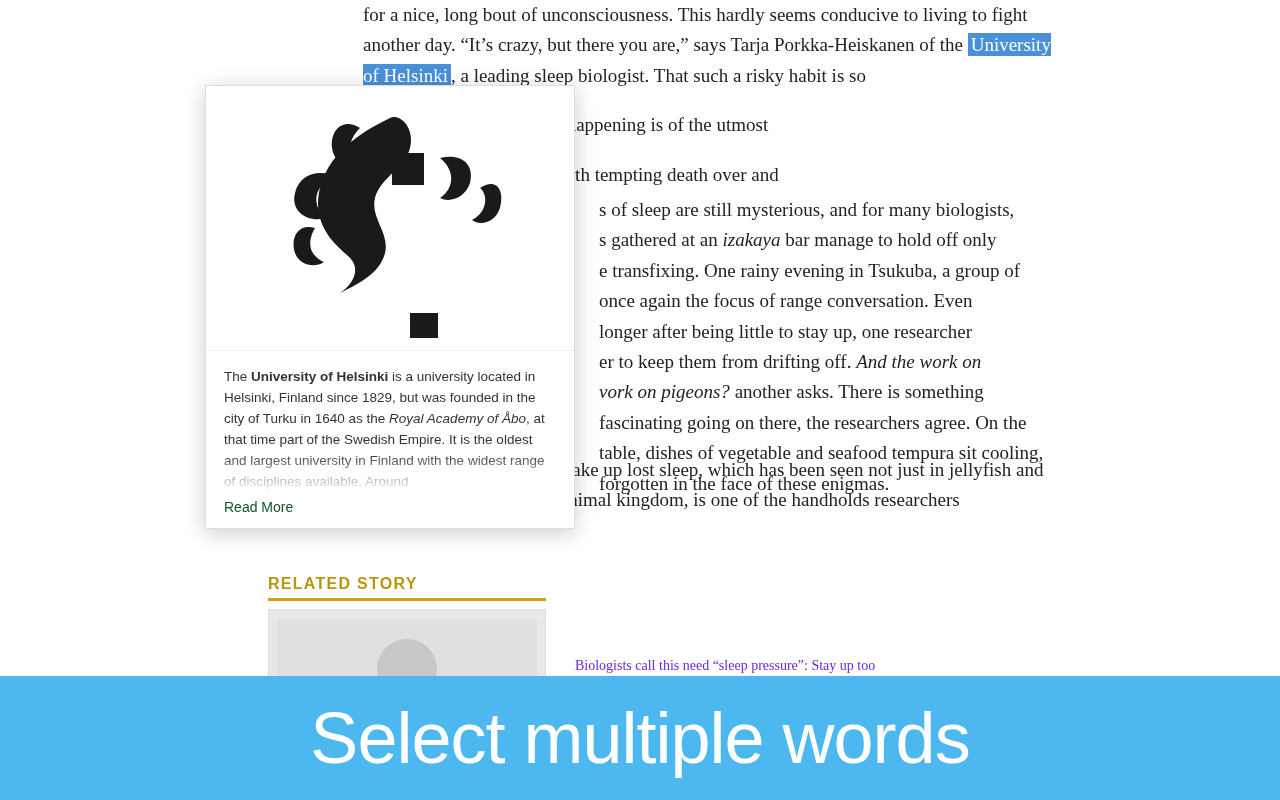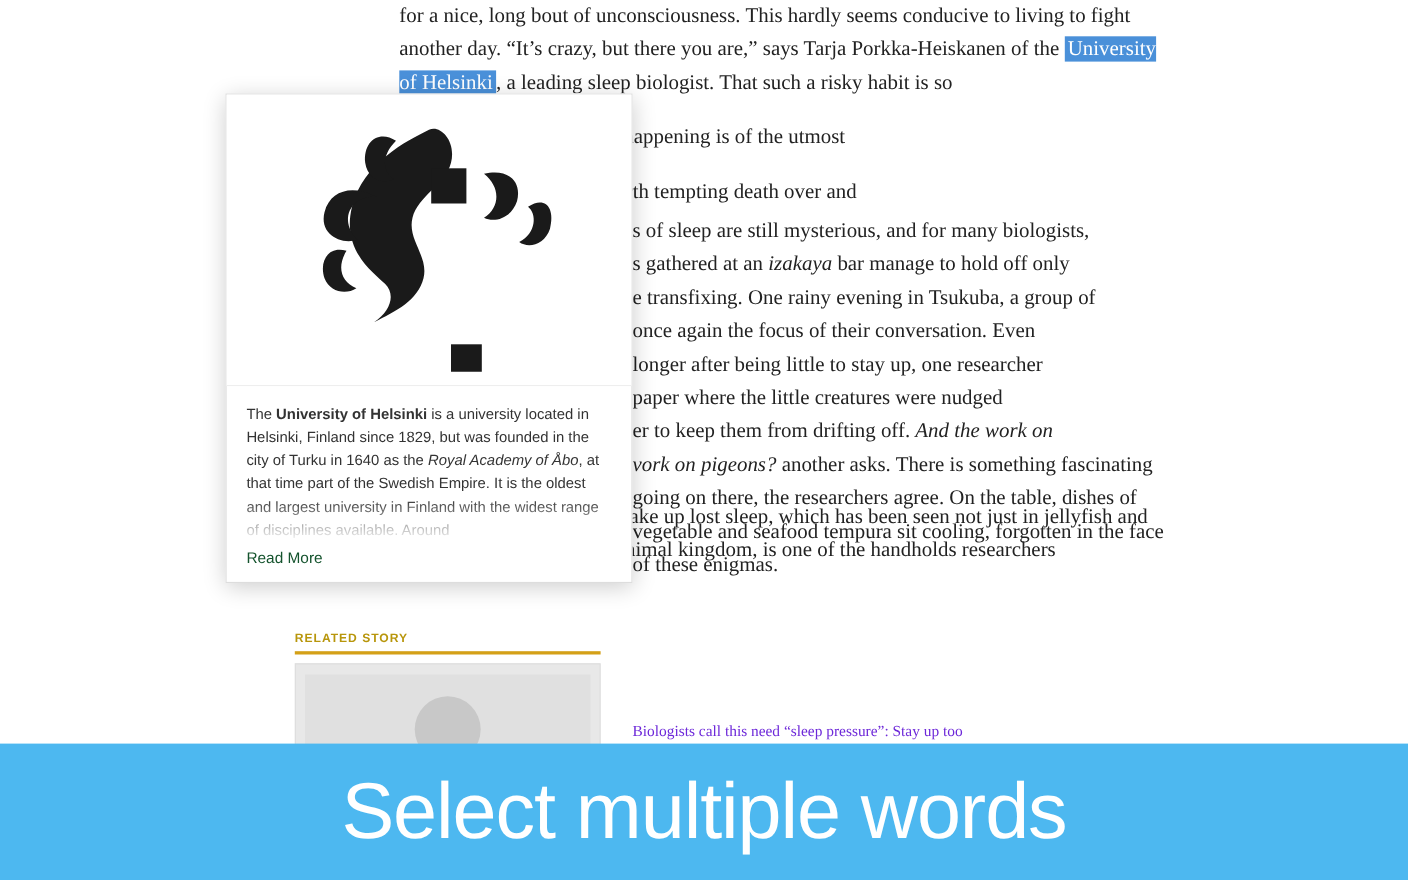--- a/index.html
+++ b/index.html
@@ -119,21 +119,21 @@
 
     
     .related-story {
       position: absolute;
       top: 575px;
       left: 268px;
       width: 278px;
     }
 
     .related-story-label {
-      font-size: 11px;
+      font-size: 16px;
       font-family: Arial, sans-serif;
       font-weight: bold;
       color: #b8960c;
       letter-spacing: 0.08em;
       text-transform: uppercase;
       margin-bottom: 5px;
     }
 
     .related-story-line {
       width: 100%;
@@ -186,40 +186,37 @@
       <span class="highlight">University of Helsinki</span><span>, a leading sleep biologist. That such a risky habit is so</span>
     </p>
     <p>
       <span>, suggests that whatever is happening is of the utmost</span>
     </p>
     <p>
       <span>p gives to the sleeper is worth tempting death over and</span>
     </p>
   </div>
 
-  <div style="position:absolute; top:195px; left:575px; right:220px; font-size:19px; line-height:1.6; color:#222;">
+  <div style="position:absolute; top:195px; left:575px; right:220px; font-size:19px; line-height:1.6; color:#222;padding-left:24px;">
     <p>
       <span>s of sleep are still mysterious, and for many biologists,</span>
     </p>
     <p>
       <span>s gathered at an</span>
       <em>izakaya</em>
       <span>bar manage to hold off only</span>
     </p>
     <p>
       <span>e transfixing. One rainy evening in Tsukuba, a group of</span>
     </p>
     <p>
-      <span>once again the focus of their conversation. Even</span>
+      <span>once again the focus of range conversation. Even</span>
     </p>
     <p>
       <span>longer after being little to stay up, one researcher</span>
-    </p>
-    <p>
-      <span>paper where the little creatures were nudged</span>
     </p>
     <p>
       <span>er to keep them from drifting off.</span>
       <em>And the work on</em>
     </p>
     <p>
       <em>vork on pigeons?</em>
       <span>another asks. There is something fascinating going on there, the researchers agree. On the table, dishes of vegetable and seafood tempura sit cooling, forgotten in the face of these enigmas.</span>
     </p>
   </div>

